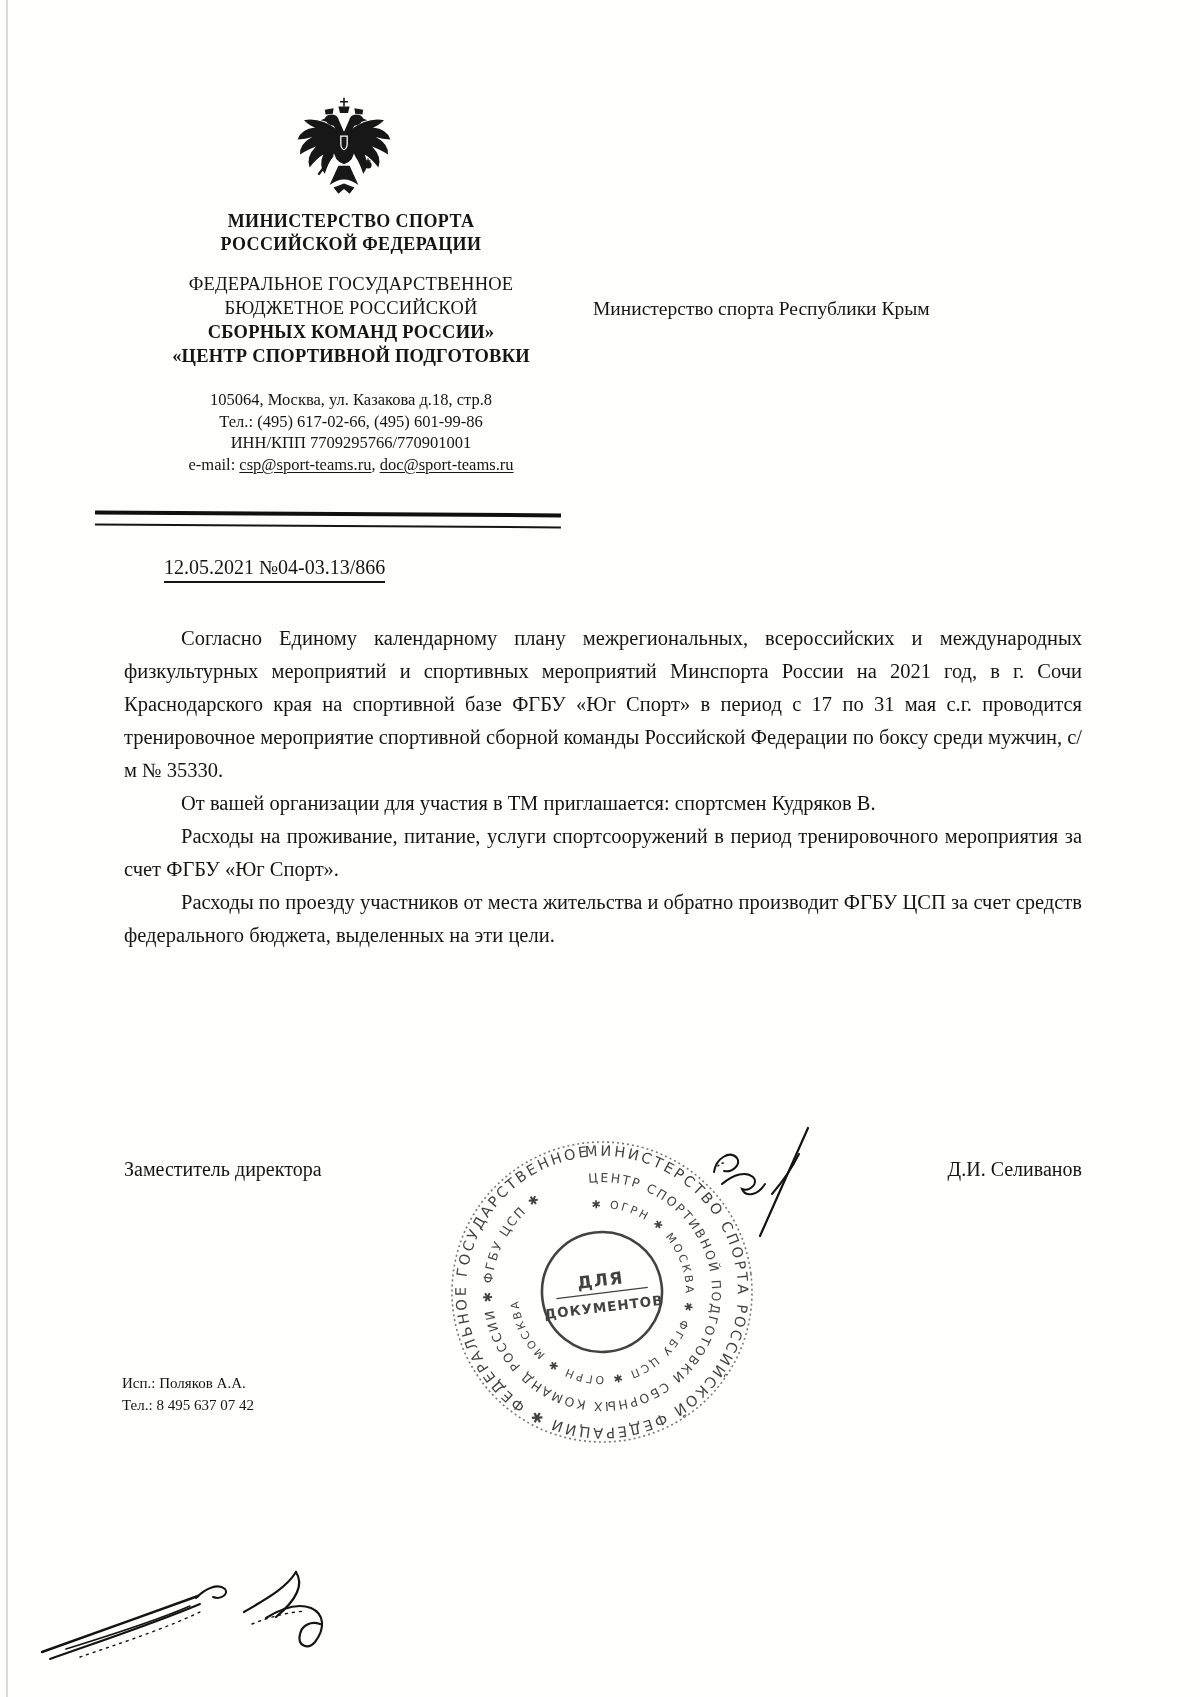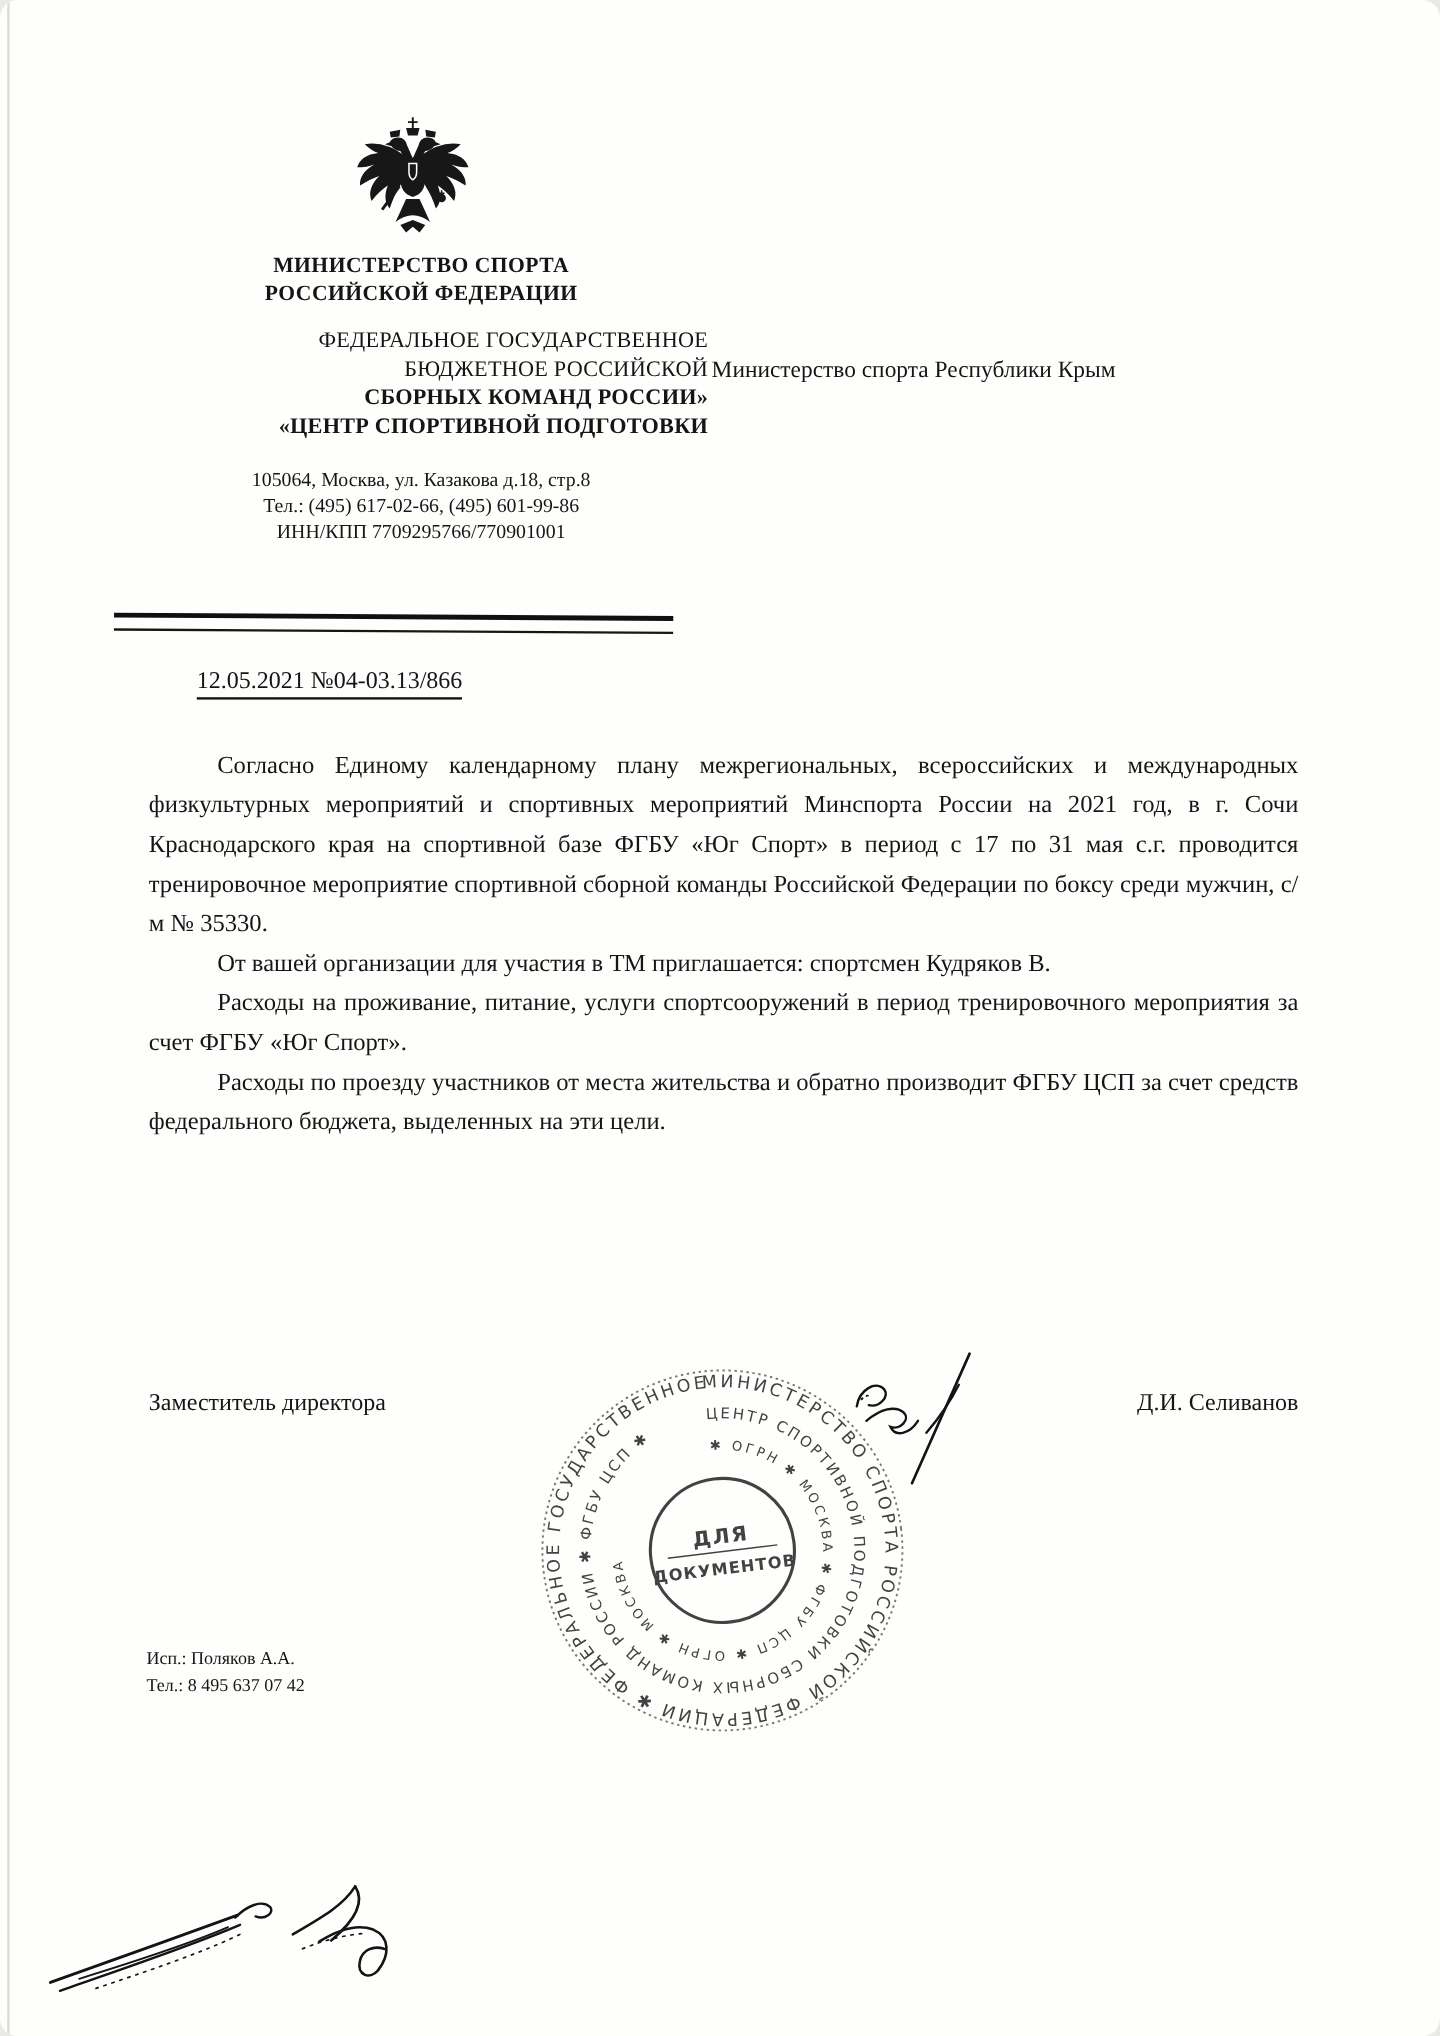--- a/index.html
+++ b/index.html
@@ -4,33 +4,32 @@
 <style>
   html,body{margin:0;padding:0;background:#e9e9e7;}
   .page{
     position:relative;
     width:1200px;height:1697px;
     margin:0 auto;
     background:#fefefd;
     color:#151515;
     font-family:"Liberation Serif", serif;
     overflow:hidden;
-    border-radius:15px;
   }
   .scan-edge{position:absolute;left:6px;top:0;width:2px;height:100%;background:#dcdcd6;}
 
   
   .emblem{position:absolute;left:296px;top:92px;width:96px;height:114px;}
   .ministry{
     position:absolute;left:130px;top:210px;width:442px;
     text-align:center;font-weight:bold;font-size:18px;line-height:23px;letter-spacing:.4px;
   }
   .org{
     position:absolute;left:112px;top:272px;width:478px;
-    text-align:right;font-size:18.5px;line-height:24px;letter-spacing:.2px;
+    text-align:center;font-size:18.5px;line-height:24px;letter-spacing:.2px;
   }
   .org .b{font-weight:bold;}
   .contact{
     position:absolute;left:128px;top:389px;width:446px;
     text-align:center;font-size:16.5px;line-height:21.5px;
   }
   .contact .email a, .contact .email span.u{
     color:#151515;text-decoration:underline;text-underline-offset:2px;
   }
   .rule{
@@ -117,20 +116,23 @@
     <div>ФЕДЕРАЛЬНОЕ ГОСУДАРСТВЕННОЕ</div>
     <div>БЮДЖЕТНОЕ РОССИЙСКОЙ</div>
     <div class="b">СБОРНЫХ КОМАНД РОССИИ»</div>
     <div class="b">«ЦЕНТР СПОРТИВНОЙ ПОДГОТОВКИ</div>
   </div>
 
   <div class="contact">
     <div>105064, Москва, ул. Казакова д.18, стр.8</div>
     <div>Тел.: (495) 617-02-66, (495) 601-99-86</div>
     <div>ИНН/КПП 7709295766/770901001</div>
+    <div class="email">
+      <span>e-mail: </span><span class="u">csp@sport-teams.ru</span><span>, </span><span class="u">doc@sport-teams.ru</span>
+    </div>
   </div>
 
   <div class="rule"></div>
 
   <div class="recipient">Министерство спорта Республики Крым</div>
 
   <div class="reference">
     <span>12.05.2021 №04-03.13/866</span>
   </div>
 

